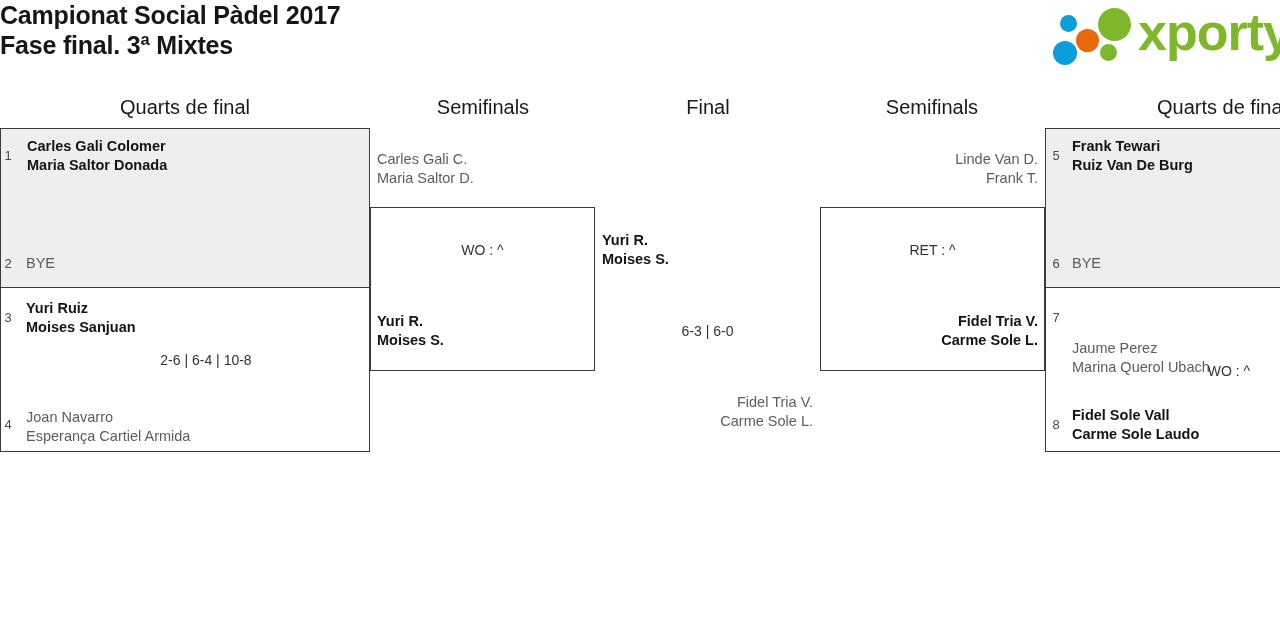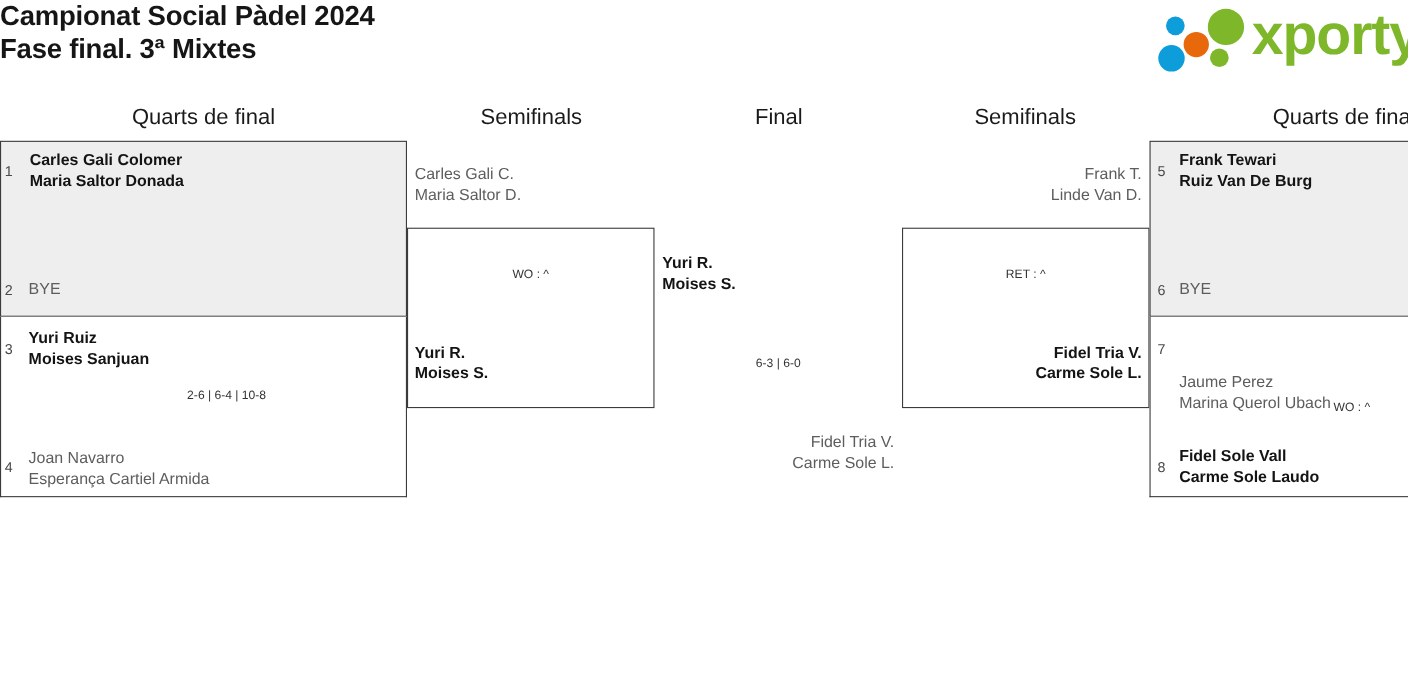--- a/index.html
+++ b/index.html
@@ -89,33 +89,33 @@
     font-size: 13px;
     line-height: 19px;
     color: #4a4a4a;
     font-weight: 400;
     text-align: center;
     width: 16px;
   }
 
   .score {
     position: absolute;
-    font-size: 11px;
+    font-size: 14px;
     line-height: 19px;
     color: #333333;
     white-space: nowrap;
   }
 
   .align-right { text-align: right; }
   .align-center{ text-align: center; }
 </style>
 </head>
 <body>
 
-<div id="tournament-title">Campionat Social Pàdel 2024
+<div id="tournament-title">Campionat Social Pàdel 2017
 Fase final. 3ª Mixtes</div>
 
 <div id="brand-logo">
   <span class="logo-dot" style="left:12px; top:13px; width:17px; height:17px; background:#0d9ddb;"></span>
   <span class="logo-dot" style="left:28px; top:27px; width:23px; height:23px; background:#e8690b;"></span>
   <span class="logo-dot" style="left:5px; top:39px; width:24px; height:24px; background:#0d9ddb;"></span>
   <span class="logo-dot" style="left:50px; top:6px; width:33px; height:33px; background:#7fb72a;"></span>
   <span class="logo-dot" style="left:52px; top:42px; width:17px; height:17px; background:#7fb72a;"></span>
   <span class="logo-wordmark">xporty</span>
 </div>
@@ -192,22 +192,22 @@
 
 <div class="competitor loser align-right" style="left:595px; top:393px; width:218px;">
   <span class="names">
     <span class="line">Fidel Tria V.</span>
     <span class="line">Carme Sole L.</span>
   </span>
 </div>
 
 <div class="competitor loser align-right" style="left:820px; top:150px; width:218px;">
   <span class="names">
+    <span class="line">Linde Van D.</span>
     <span class="line">Frank T.</span>
-    <span class="line">Linde Van D.</span>
   </span>
 </div>
 
 <div class="match-box" style="left:820px; top:207px; width:225px; height:164px;"></div>
 
 <div class="score align-center" style="left:820px; top:241px; width:225px;">RET : ^</div>
 
 <div class="competitor winner align-right" style="left:820px; top:312px; width:218px;">
   <span class="names">
     <span class="line">Fidel Tria V.</span>

